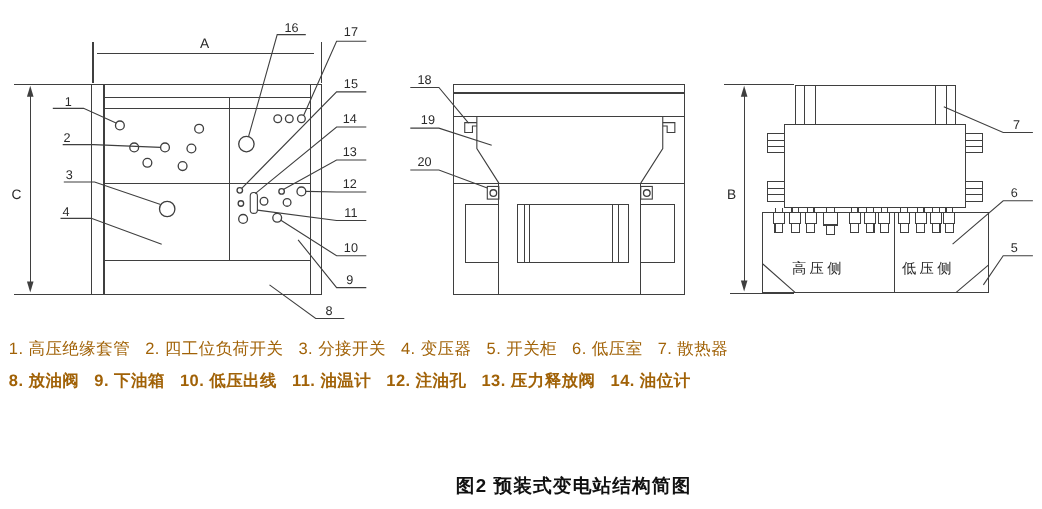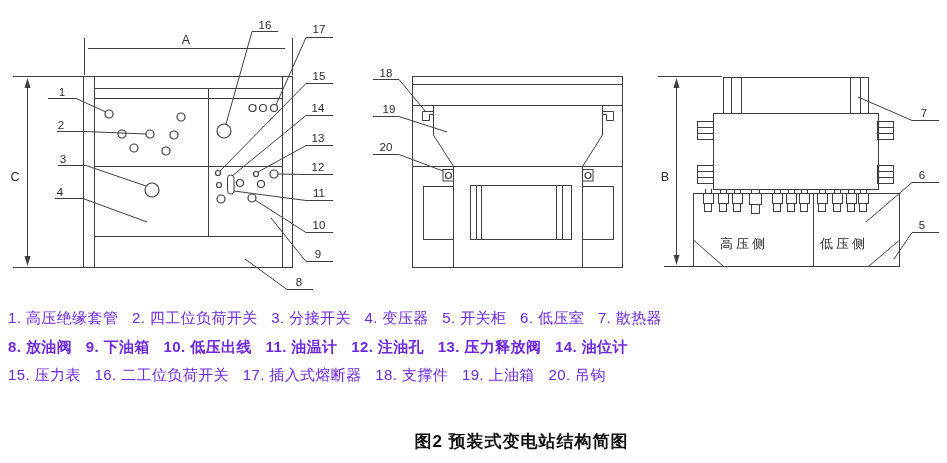--- a/index.html
+++ b/index.html
@@ -9,21 +9,21 @@
   }
   svg{position:absolute;left:0;top:0;}
   .st{stroke:#3f3f3f;stroke-width:1;fill:none;shape-rendering:crispEdges;}
   .ln{stroke:#3f3f3f;stroke-width:1;fill:none;}
   .cir{stroke:#3f3f3f;stroke-width:1.2;fill:none;}
   .ah{fill:#3f3f3f;stroke:none;}
   .num{font-family:"Liberation Sans","DejaVu Sans",sans-serif;font-size:11.5px;fill:#2a2a2a;text-anchor:middle;}
   .dim{font-family:"Liberation Sans","DejaVu Sans",sans-serif;font-size:12.5px;fill:#2a2a2a;text-anchor:middle;}
   .cn{font-family:"Liberation Sans","DejaVu Sans",sans-serif;font-size:13px;fill:#2a2a2a;text-anchor:middle;letter-spacing:3px;}
   .legend-row{
-    position:absolute;left:8px;white-space:pre;font-size:15px;color:#6d28d9;
+    position:absolute;left:8px;white-space:pre;font-size:15px;color:#a16207;
     letter-spacing:0.4px;line-height:18px;
   }
   #caption{
     position:absolute;left:0;top:430px;width:947px;text-align:center;
     font-size:17px;font-weight:bold;color:#111;letter-spacing:1px;margin-left:48px;
   }
 </style>
 </head>
 <body>
 
@@ -237,16 +237,15 @@
       </g>
       <g>
         <path class="ln" d="M939,232.5 H912 L894,259"></path>
         <text class="num" x="922" y="229">5</text>
       </g>
     </g>
   </svg>
 
   <div class="legend-row" style="top:309px;">1. 高压绝缘套管   2. 四工位负荷开关   3. 分接开关   4. 变压器   5. 开关柜   6. 低压室   7. 散热器</div>
   <div class="legend-row" style="top:338px;font-weight:bold;">8. 放油阀   9. 下油箱   10. 低压出线   11. 油温计   12. 注油孔   13. 压力释放阀   14. 油位计</div>
-  <div class="legend-row" style="top:366px;">15. 压力表   16. 二工位负荷开关   17. 插入式熔断器   18. 支撑件   19. 上油箱   20. 吊钩</div>
 
   <div id="caption">图2 预装式变电站结构简图</div>
 </div>
 
 </body></html>

